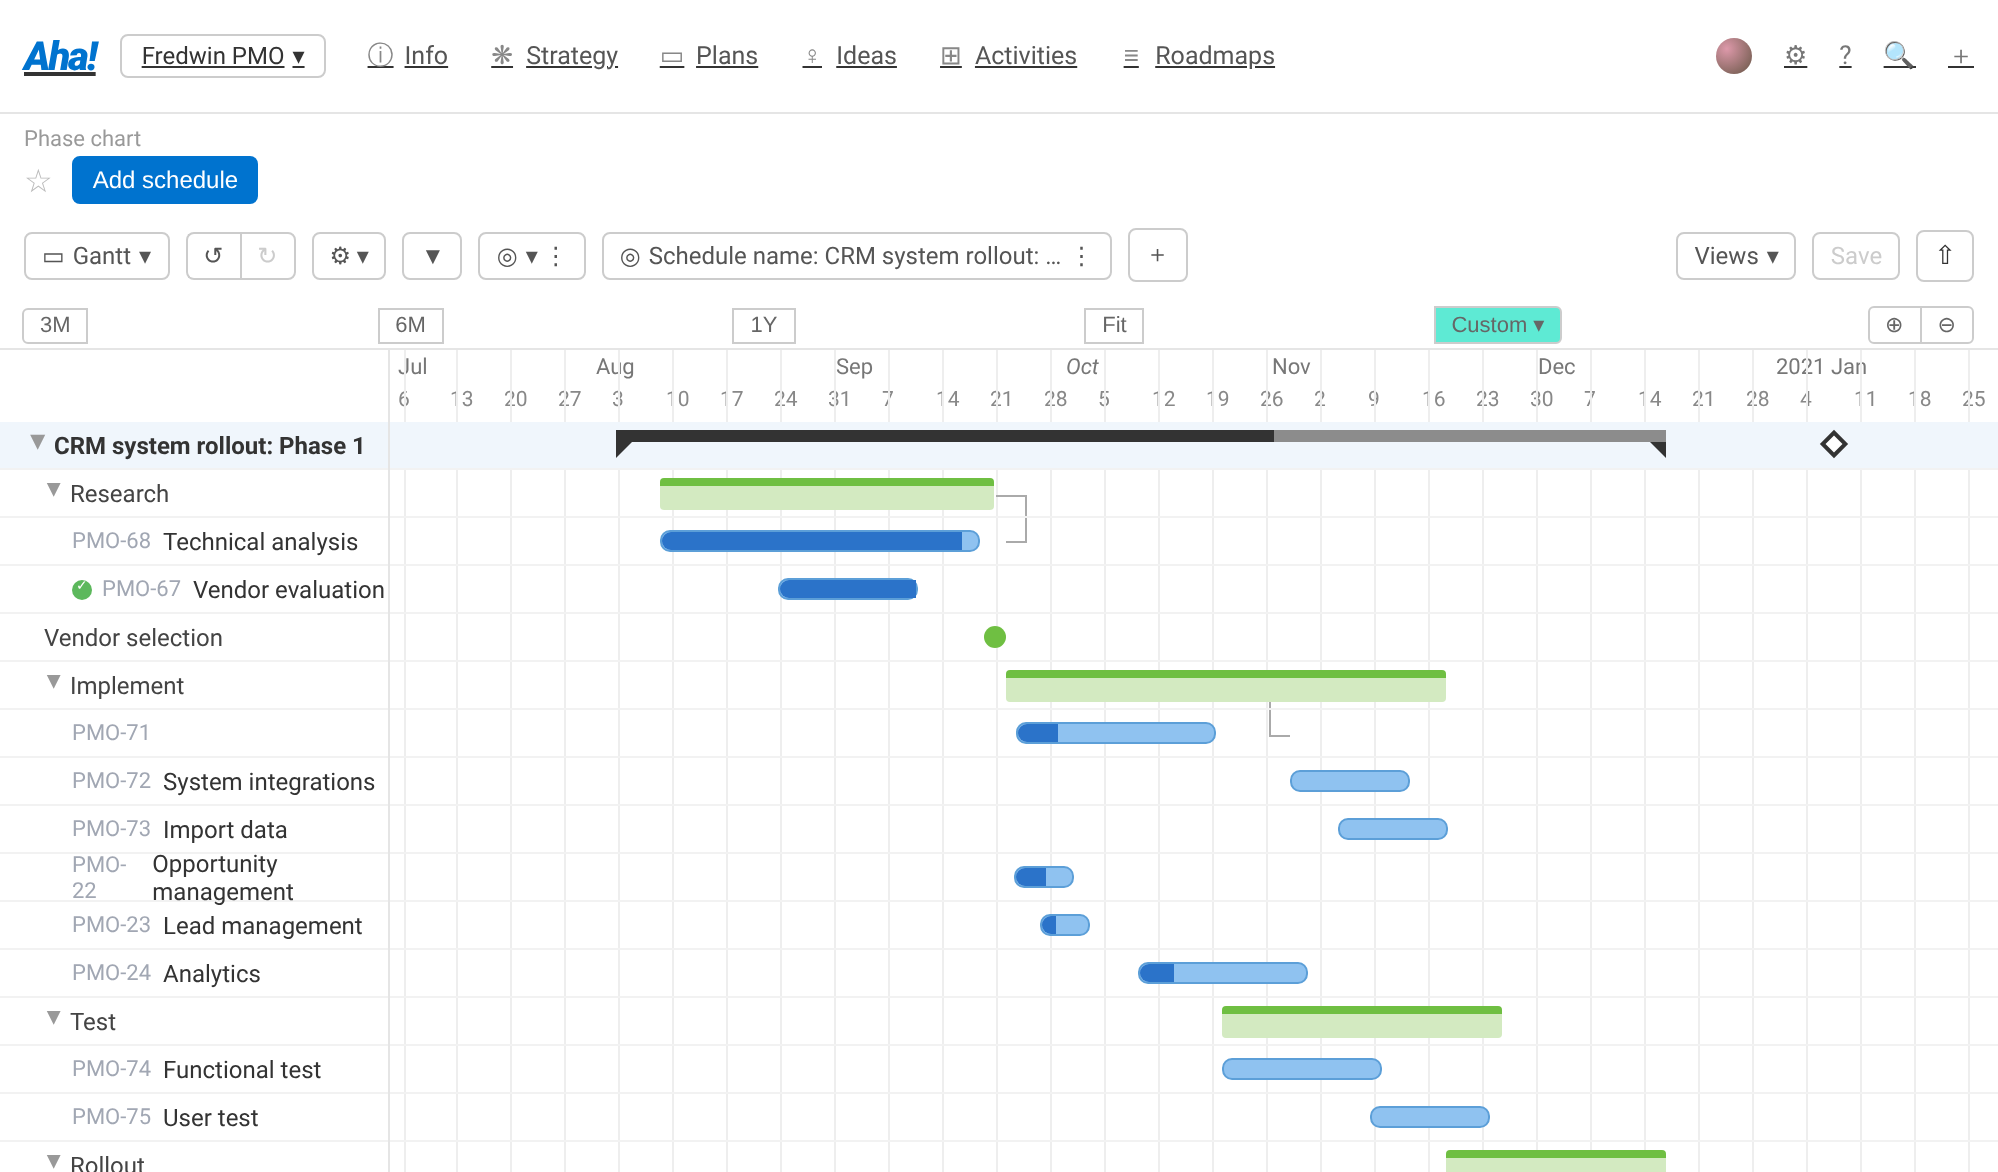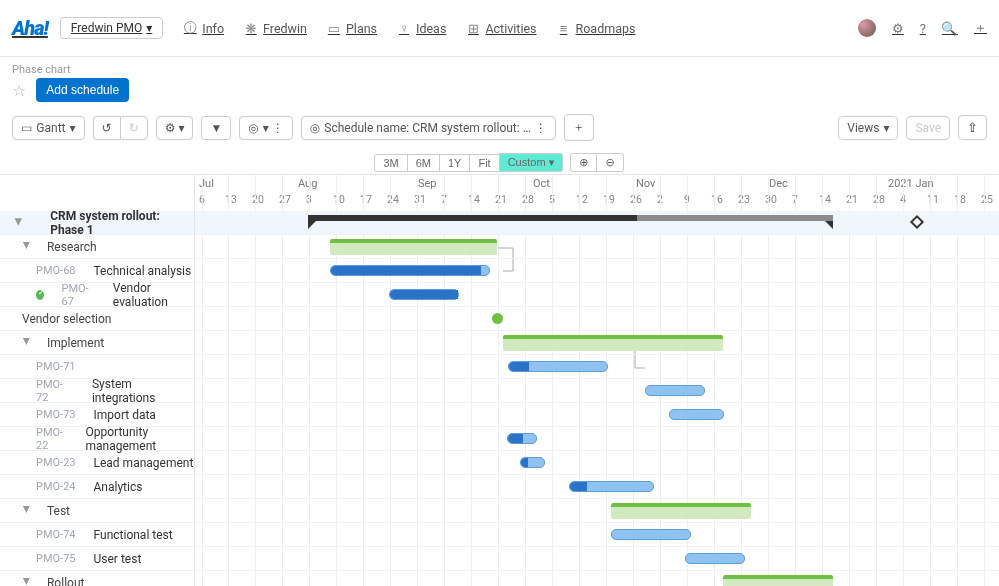--- a/index.html
+++ b/index.html
@@ -19,36 +19,36 @@
 .star { color:#bbb; font-size:16px; }
 .add-sched { background:#0073cf; color:#fff; border:none; border-radius:4px; padding:5px 10px; font-size:12px; cursor:pointer; }
 .toolbar { display:flex; align-items:center; padding:4px 12px 8px; gap:8px; }
 .btn { border:1px solid #ccc; background:#fff; border-radius:4px; padding:4px 8px; font-size:12px; display:flex; align-items:center; gap:4px; cursor:pointer; color:#555; }
 .btn-group { display:flex; }
 .btn-group .btn:not(:last-child){ border-right:none; border-radius:4px 0 0 4px; }
 .btn-group .btn:last-child{ border-radius:0 4px 4px 0; }
 .spacer { flex:1; }
 .save-btn { color:#ccc; }
 .share-box { border:1px solid #ccc; border-radius:4px; padding:4px 8px; }
-.zoom-controls { display:flex; justify-content:center; padding:4px 12px 2px; gap:0; align-items:center; }
+.zoom-controls { display:flex; justify-content:space-between; padding:4px 12px 2px; gap:0; align-items:center; }
 .zoom-btn { border:1px solid #ccc; background:#fff; padding:2px 8px; font-size:11px; cursor:pointer; margin-left:-1px; color:#666; }
 .zoom-btn:first-child { border-radius:3px 0 0 3px; }
 .zoom-btn.active { background:#5eead4; }
 .zoom-zoom { margin-left:8px; display:flex; }
 .gantt { display:flex; border-top:1px solid #e5e5e5; }
 .g-left { width:195px; flex-shrink:0; border-right:1px solid #e5e5e5; }
 .g-right { flex:1; position:relative; overflow:hidden; }
 .time-header { position:relative; height:36px; }
 .month-row { position:relative; height:18px; font-size:11px; color:#777; }
 .month-row span { position:absolute; top:2px; }
 .day-row { position:relative; height:18px; font-size:10.5px; color:#888; }
 .day-row span { position:absolute; top:0; }
 .g-left .time-header { height:36px; }
 .row { height:24px; display:flex; align-items:center; border-bottom:1px solid #f2f2f2; position:relative; }
-.g-left .row { padding-left:14px; font-size:12px;gap:12px; }
+.g-left .row { padding-left:14px; font-size:12px; }
 .g-left .row.phase { font-weight:700; background:#f0f6fc; }
 .g-right .row.phase { background:#f0f6fc; }
 .g-left .row.group { font-weight:400; color:#444; padding-left:22px; }
 .g-left .row.task { padding-left:36px; }
 .pmo-id { color:#a1a7b3; font-size:11px; margin-right:6px; }
 .chev { color:#999; font-size:9px; display:inline-block; width:10px; transform:rotate(0deg); }
 .chev.down { transform:rotate(90deg); }
 .check { width:10px; height:10px; border-radius:50%; background:#5cb85c; display:inline-block; margin-right:5px; position:relative; }
 .check:after { content:"✓"; color:#fff; font-size:7px; position:absolute; top:-1px; left:2px; }
 .phase-bar { position:absolute; height:6px; background:#333; top:4px; }
@@ -74,21 +74,21 @@
     <span>Fredwin PMO</span>
     <span>▾</span>
   </div>
   <div class="nav-items">
     <div class="nav-item">
         <span class="icon">ⓘ</span>
         <span>Info</span>
       </div>
     <div class="nav-item">
         <span class="icon">❋</span>
-        <span>Fredwin</span>
+        <span>Strategy</span>
       </div>
     <div class="nav-item">
         <span class="icon">▭</span>
         <span>Plans</span>
       </div>
     <div class="nav-item">
         <span class="icon">♀</span>
         <span>Ideas</span>
       </div>
     <div class="nav-item">
@@ -201,21 +201,21 @@
           <span>User training</span>
         </div>
       </div>
   </div>
   <div class="g-right">
     <div class="time-header">
       <div class="month-row" id="month-row">
           <span style="left: 4px;">Jul</span>
           <span style="left: 103px;">Aug</span>
           <span style="left: 223px;">Sep</span>
-          <span style="left: 338px;">Oct</span>
+          <span style="left: 338px; font-style: italic;">Oct</span>
           <span style="left: 441px;">Nov</span>
           <span style="left: 574px;">Dec</span>
           <span style="left: 693px;">2021 Jan</span>
         </div>
       <div class="day-row" id="day-row">
           <span style="left: 4px;">6</span>
           <span style="left: 30px;">13</span>
           <span style="left: 57px;">20</span>
           <span style="left: 84px;">27</span>
           <span style="left: 111px;">3</span>

